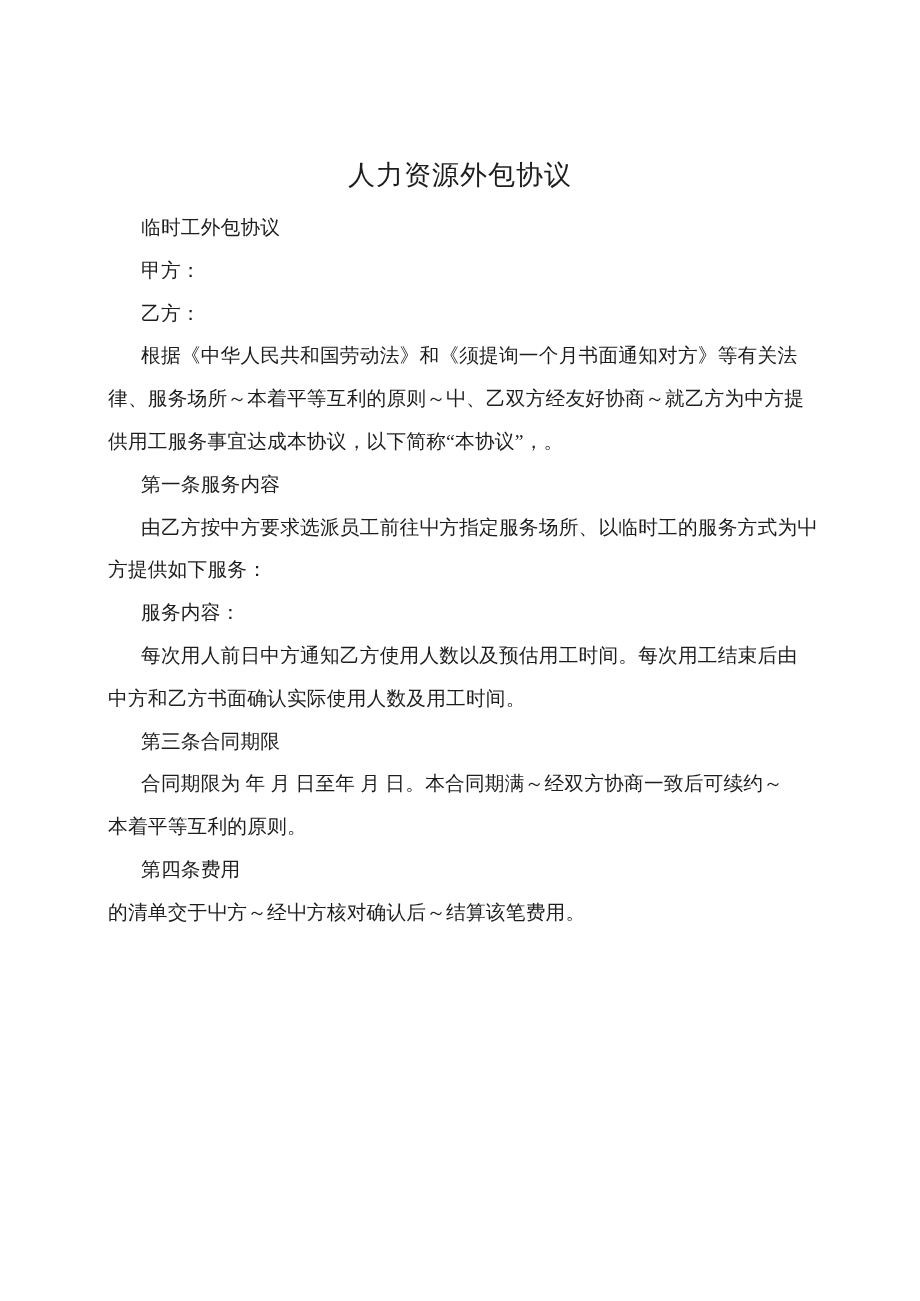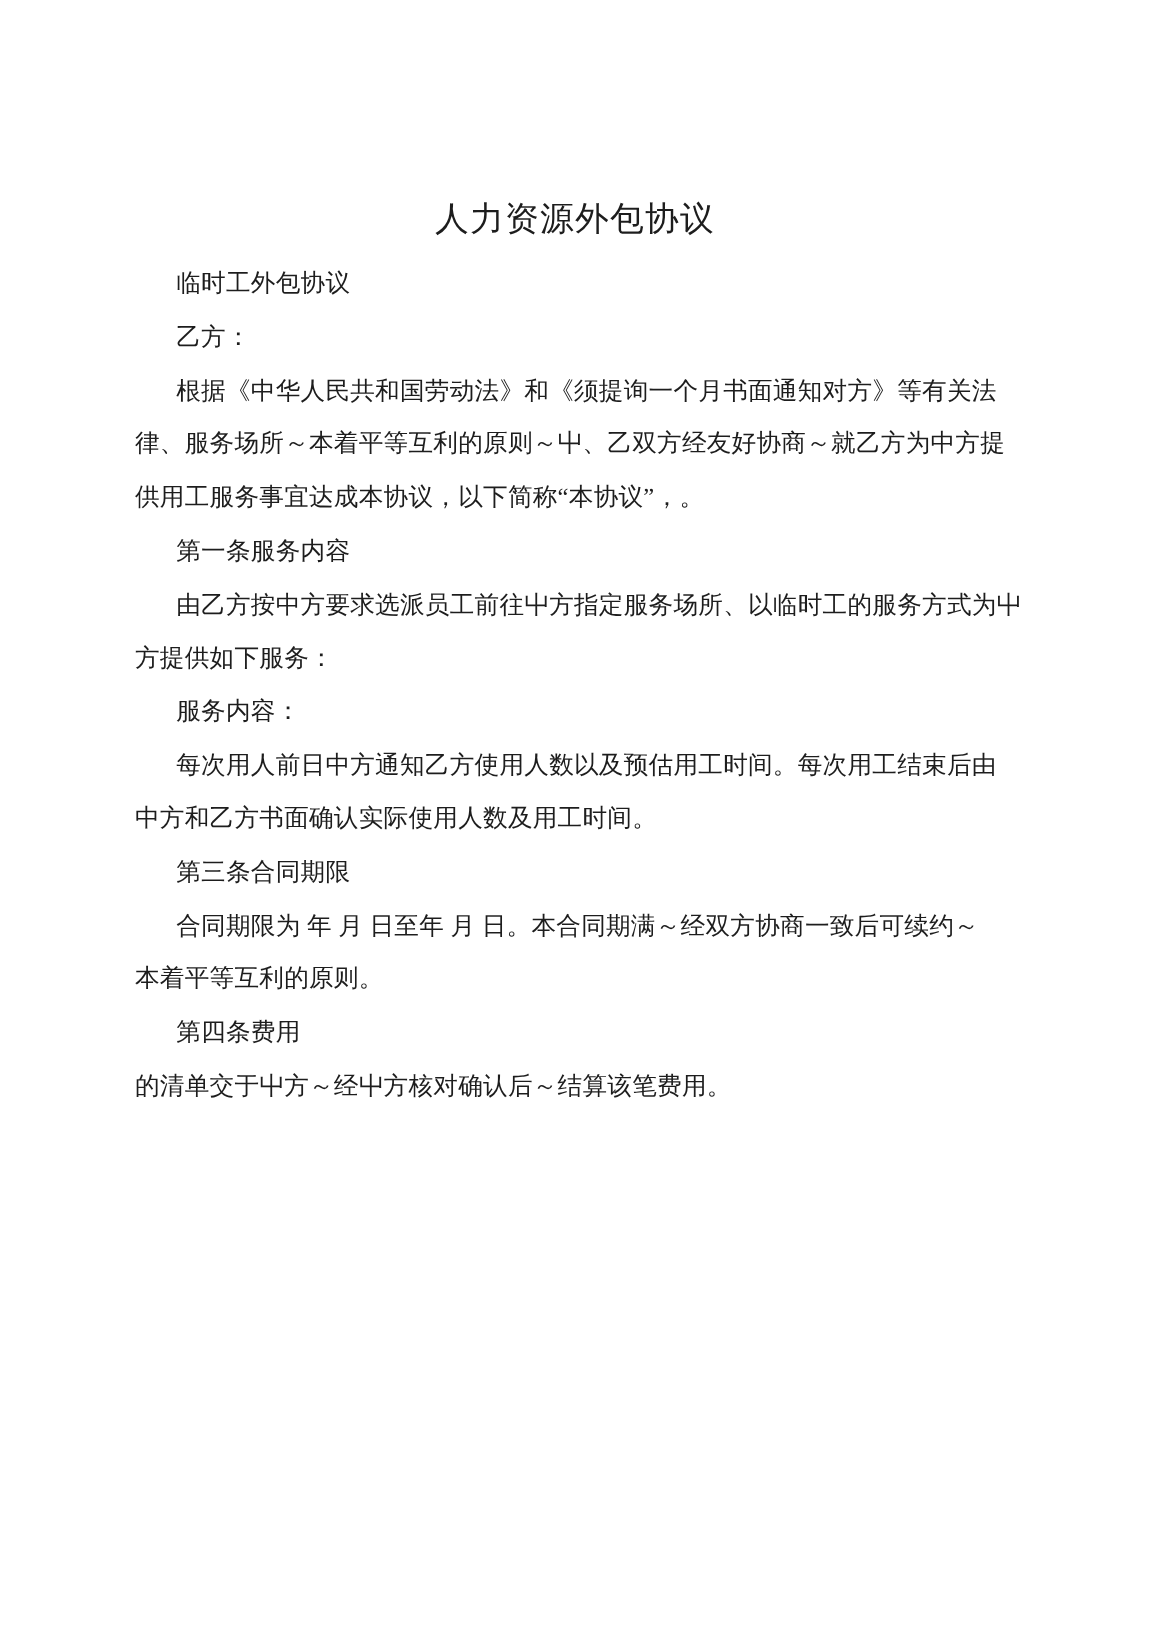--- a/index.html
+++ b/index.html
@@ -44,20 +44,21 @@
     padding-left: 33px;
   }
 </style>
 </head>
 <body>
 
 <div class="page">
   <div class="doc-title">人力资源外包协议</div>
   <div class="doc-body">
       <div class="line indent">临时工外包协议</div>
+      <div class="line indent">甲方：</div>
       <div class="line indent">乙方：</div>
       <div class="line indent">根据《中华人民共和国劳动法》和《须提询一个月书面通知对方》等有关法</div>
       <div class="line">律、服务场所～本着平等互利的原则～屮、乙双方经友好协商～就乙方为中方提</div>
       <div class="line">供用工服务事宜达成本协议，以下简称“本协议”，。</div>
       <div class="line indent">第一条服务内容</div>
       <div class="line indent">由乙方按中方要求选派员工前往屮方指定服务场所、以临时工的服务方式为屮</div>
       <div class="line">方提供如下服务：</div>
       <div class="line indent">服务内容：</div>
       <div class="line indent">每次用人前日中方通知乙方使用人数以及预估用工时间。每次用工结束后由</div>
       <div class="line">中方和乙方书面确认实际使用人数及用工时间。</div>

